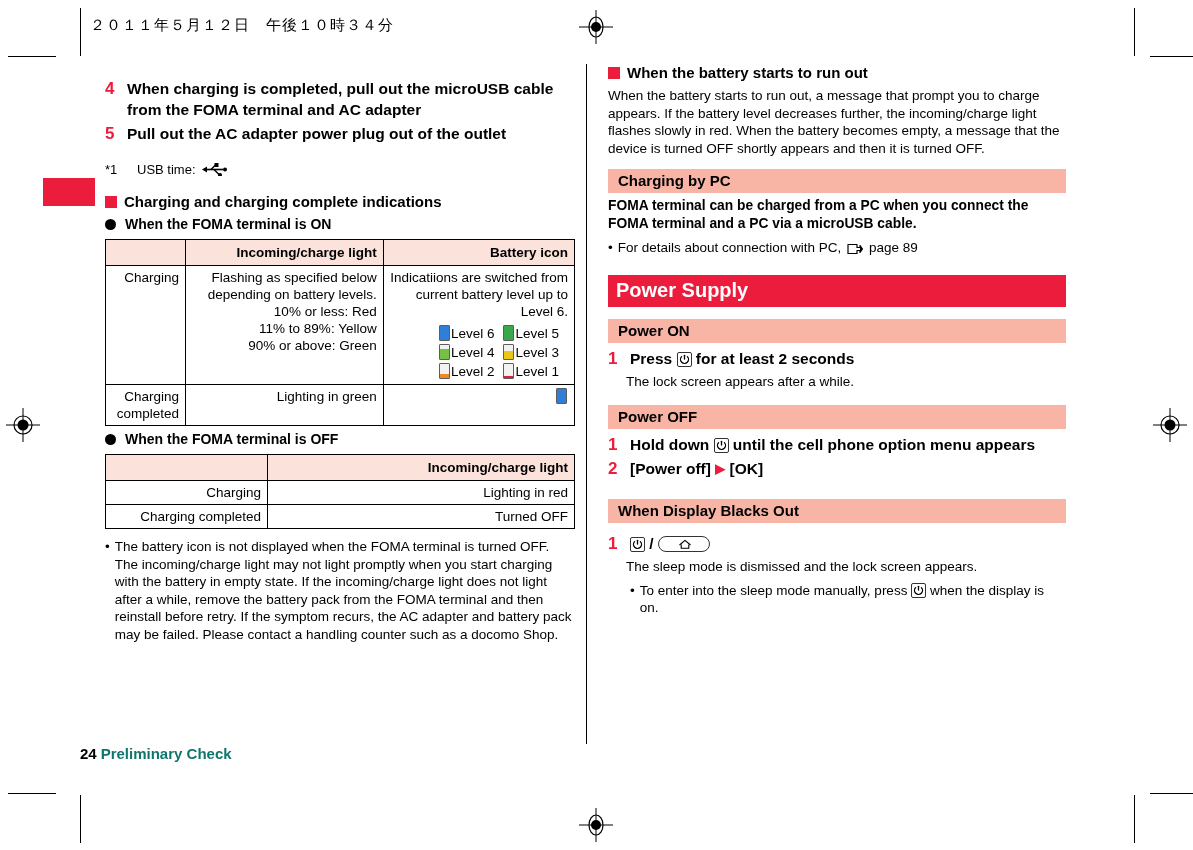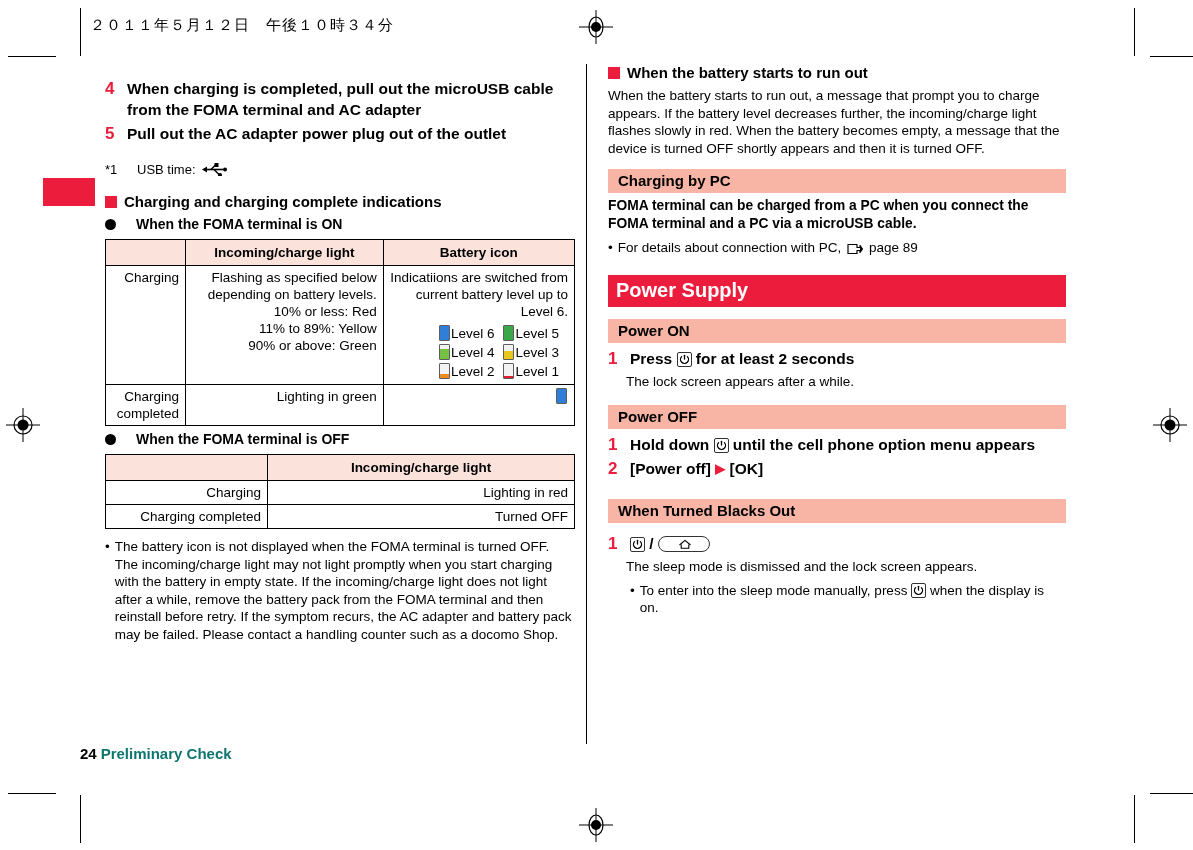--- a/index.html
+++ b/index.html
@@ -120,21 +120,21 @@
   }
   .sq {
     width: 12px;
     height: 12px;
     background: #ec1c3c;
     flex: 0 0 12px;
   }
   .h-circle {
     display: flex;
     align-items: center;
-    gap: 20px;
+    gap: 9px;
     font-weight: bold;
     font-size: 14px;
     margin: 5px 0 7px 0;
   }
   .circ {
     width: 11px;
     height: 11px;
     border-radius: 50%;
     background: #000;
     flex: 0 0 11px;
@@ -149,21 +149,21 @@
   table.doc td, table.doc th {
     border: 1px solid #000;
     padding: 3px 6px;
     vertical-align: top;
     text-align: right;
     font-weight: normal;
   }
   table.doc thead th {
     background: #fbe3dc;
     font-weight: bold;
-    text-align: center;
+    text-align: right;
     padding: 4px 6px;
     margin-top: 16px;
   }
   .t1 { margin-top: 2px; }
   .t1 col.c1 { width: 74px; }
   .t1 col.c2 { width: 186px; }
   .t1 col.c3 { width: 180px; }
   .t2 col.c1 { width: 152px; }
   .t2 col.c2 { width: 288px; }
   
@@ -491,21 +491,21 @@
   </div>
   <div class="step">
     <div class="step-num">2</div>
     <div class="step-body">
       <span>[Power off]</span>
       <span class="tri-red">▶</span>
       <span>[OK]</span>
     </div>
   </div>
 
-  <div class="band-pink" style="margin-top:20px">When Turned Blacks Out</div>
+  <div class="band-pink" style="margin-top:20px">When Display Blacks Out</div>
 
   <div class="step" style="margin-top:10px">
     <div class="step-num">1</div>
     <div class="step-body">
       <span class="key-power">
         <svg width="11" height="11" viewBox="0 0 11 11">
           <path d="M5.5 1.3 L5.5 5" stroke="#000" stroke-width="1.3" stroke-linecap="round" fill="none"></path>
           <path d="M2.6 2.6 A4 4 0 1 0 8.4 2.6" stroke="#000" stroke-width="1.3" fill="none" stroke-linecap="round"></path>
         </svg>
       </span>

